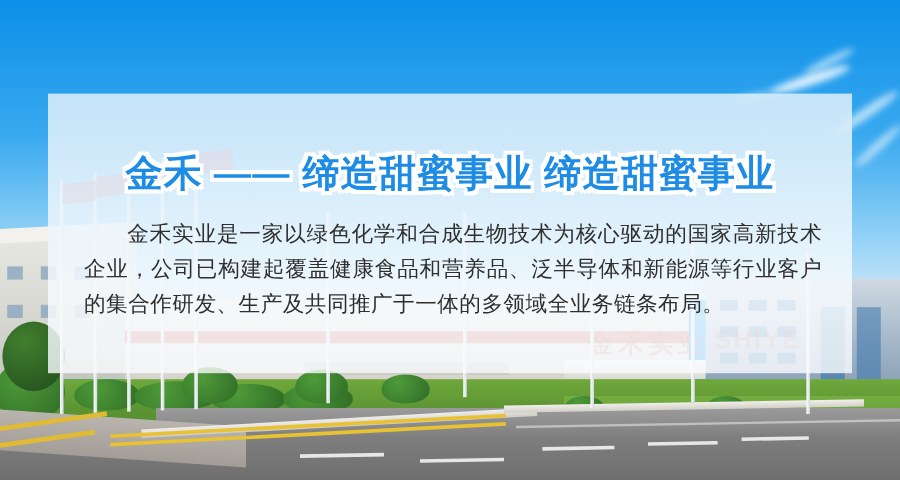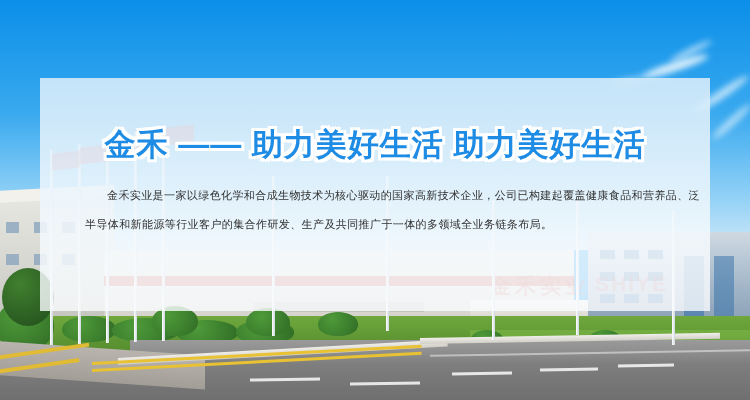--- a/index.html
+++ b/index.html
@@ -124,22 +124,22 @@
     color:#1e8ce4;
     -webkit-text-stroke:0px;
     text-shadow:
       2px 0 0 #fff,-2px 0 0 #fff,0 2px 0 #fff,0 -2px 0 #fff,
       2px 2px 0 #fff,-2px 2px 0 #fff,2px -2px 0 #fff,-2px -2px 0 #fff,
       3px 0 0 #fff,-3px 0 0 #fff,0 3px 0 #fff,0 -3px 0 #fff,
       3px 3px 0 #fff,-3px 3px 0 #fff,3px -3px 0 #fff,-3px -3px 0 #fff;
     white-space:nowrap;
   }
   .body-text{
-    position:absolute;left:85px;top:181px;width:615px;
-    font-size:11px;line-height:29px;color:#2f2f2f;
+    position:absolute;left:70px;top:181px;width:615px;
+    font-size:18px;line-height:29px;color:#2f2f2f;
     text-align:justify;text-align-last:left;
     text-indent:2em;
     letter-spacing:.4px;
   }
 
   
   .wall-text{
     position:absolute;left:490px;top:272px;
     font-size:21px;font-weight:bold;color:rgba(196,58,45,.42);
     letter-spacing:4px;white-space:nowrap;
@@ -250,16 +250,16 @@
 
     <div style="position:absolute;left:52px;top:152px;width:28px;height:17px;background:#d8383a;opacity:.55;transform:skewY(-7deg);border-radius:1px"></div>
     <div style="position:absolute;left:80px;top:146px;width:28px;height:17px;background:#d8383a;opacity:.6;transform:skewY(-7deg);border-radius:1px"></div>
     <div style="position:absolute;left:108px;top:140px;width:28px;height:17px;background:#d8383a;opacity:.62;transform:skewY(-7deg);border-radius:1px"></div>
     <div style="position:absolute;left:136px;top:134px;width:28px;height:17px;background:#d8383a;opacity:.6;transform:skewY(-7deg);border-radius:1px"></div>
     <div style="position:absolute;left:164px;top:126px;width:30px;height:18px;background:#d8383a;opacity:.66;transform:skewY(-7deg);border-radius:1px"></div>
   </div>
 
   <div class="overlay"></div>
 
-  <div class="title">金禾 —— 助力美好生活 助力美好生活</div>
+  <div class="title">金禾 —— 缔造甜蜜事业 缔造甜蜜事业</div>
   <div class="body-text">金禾实业是一家以绿色化学和合成生物技术为核心驱动的国家高新技术企业，公司已构建起覆盖健康食品和营养品、泛半导体和新能源等行业客户的集合作研发、生产及共同推广于一体的多领域全业务链条布局。</div>
 
 </div>
 
 </body></html>

